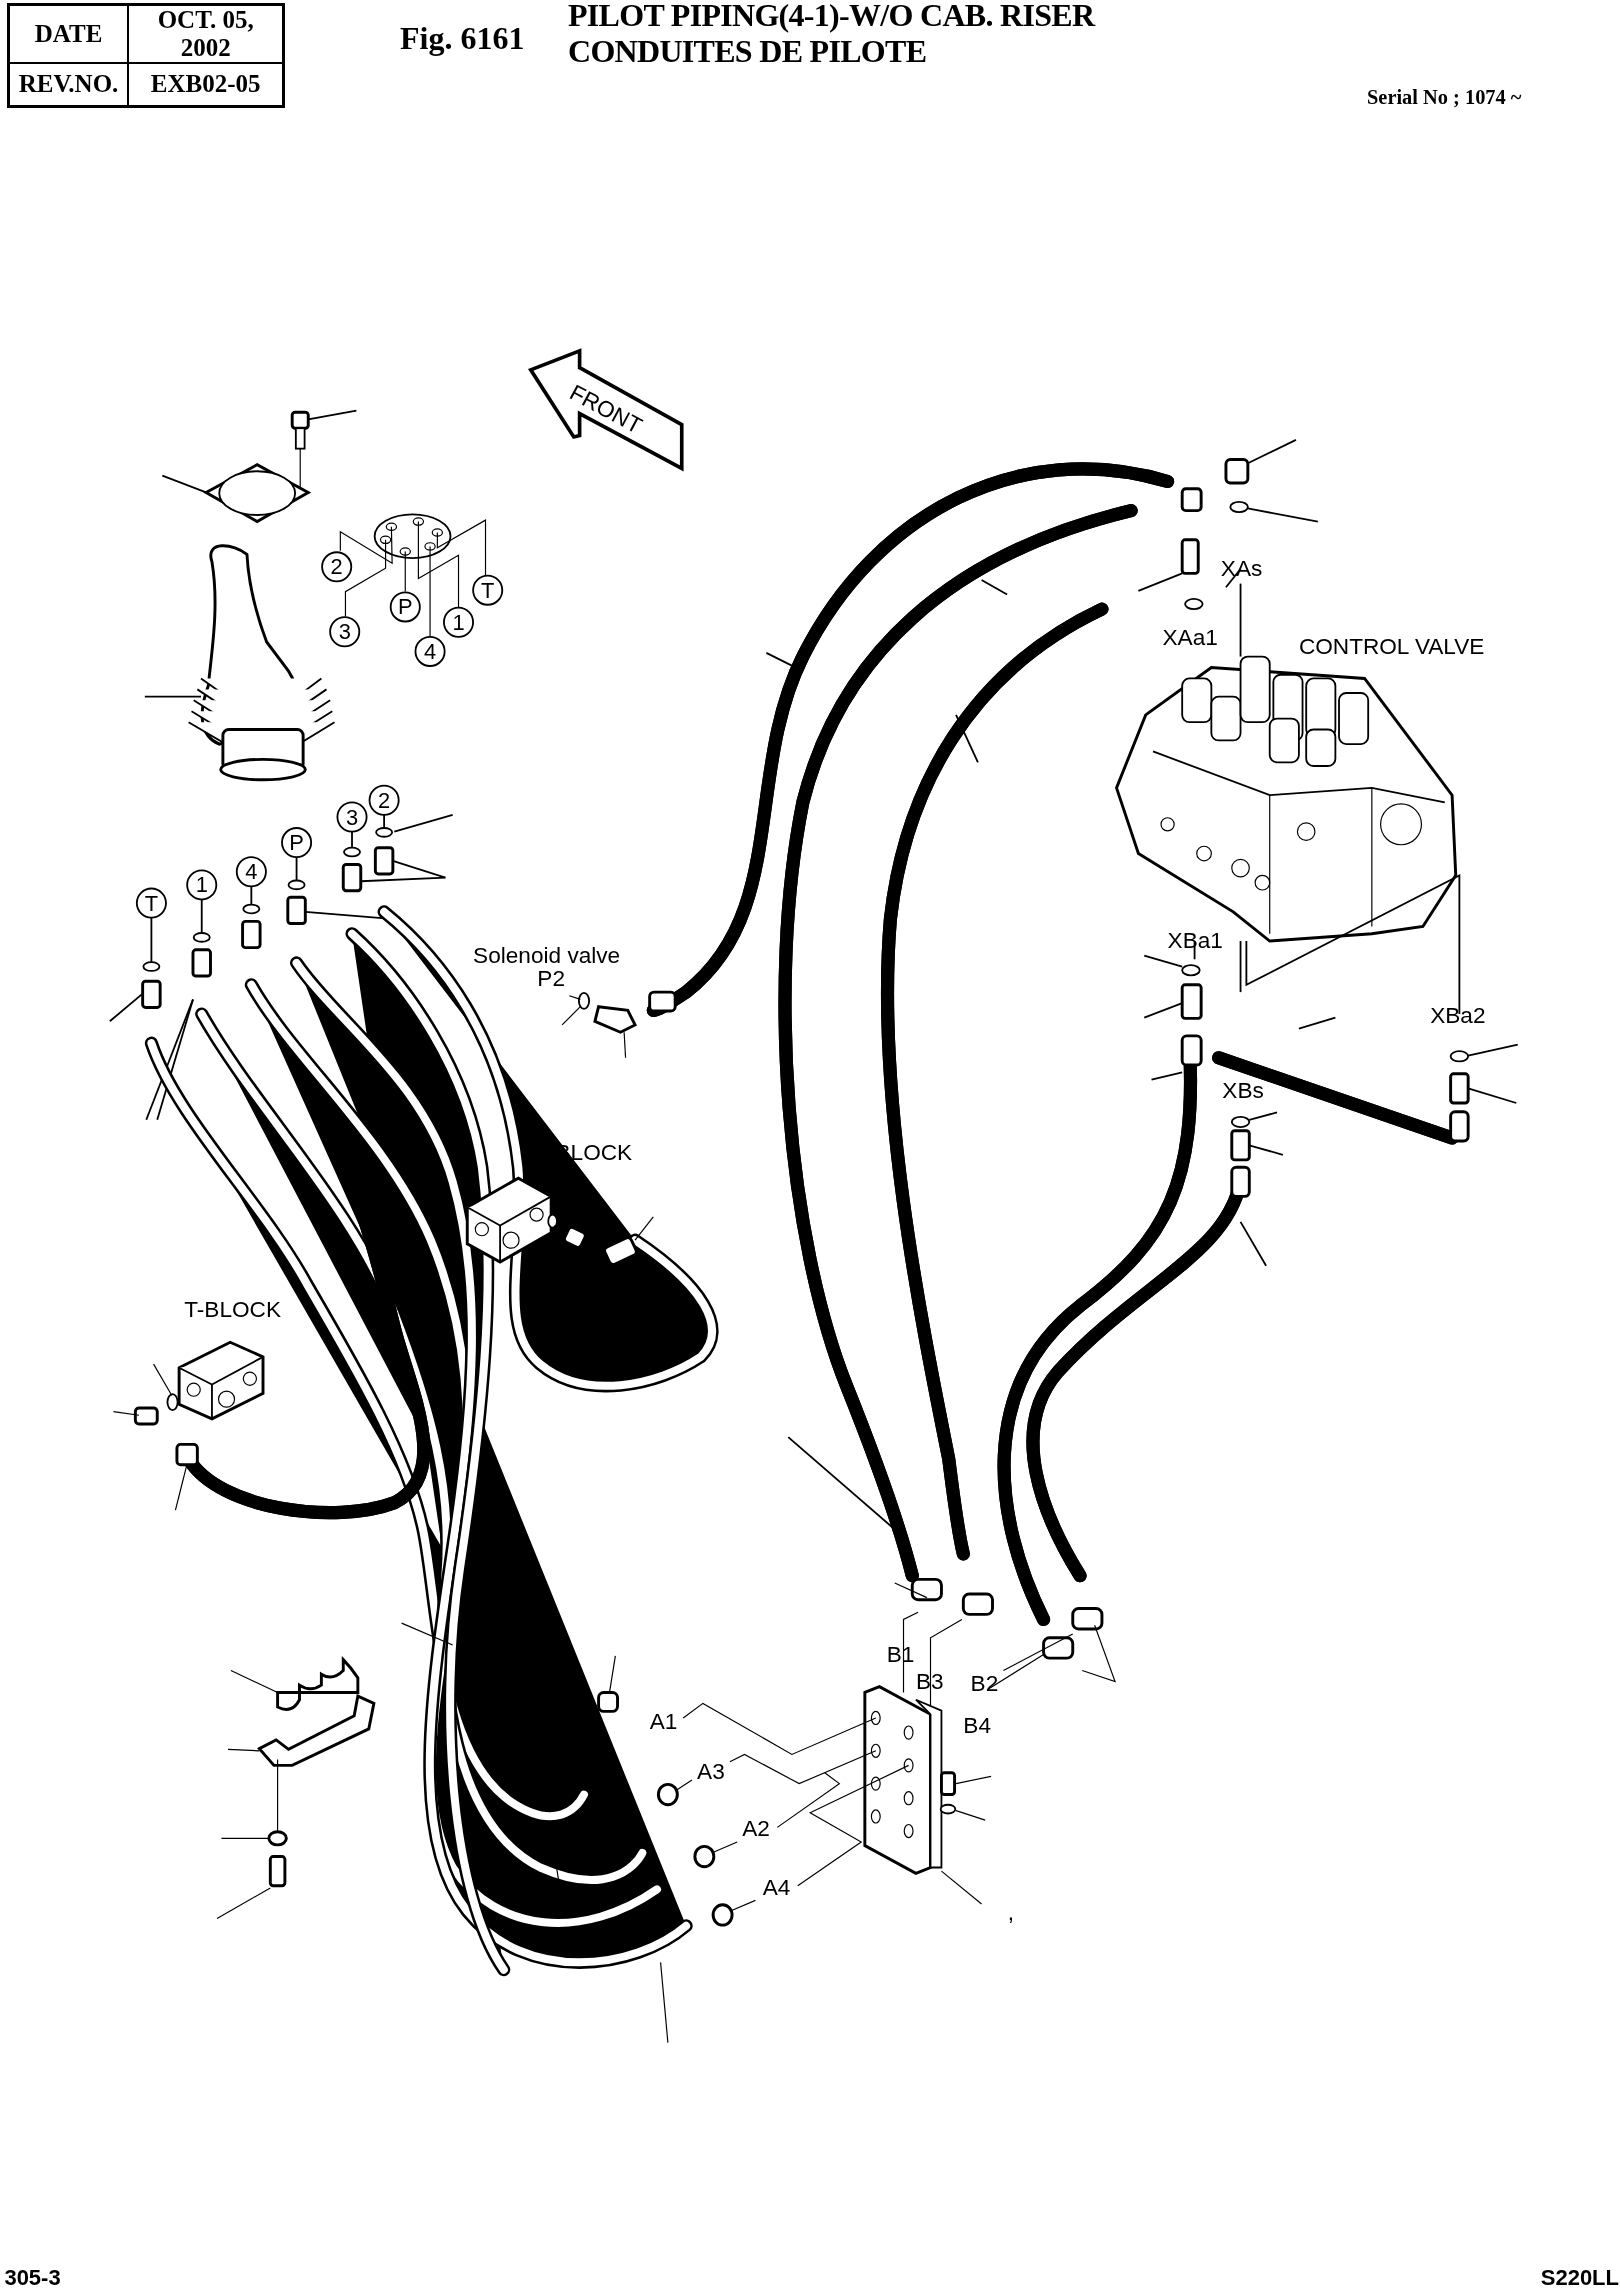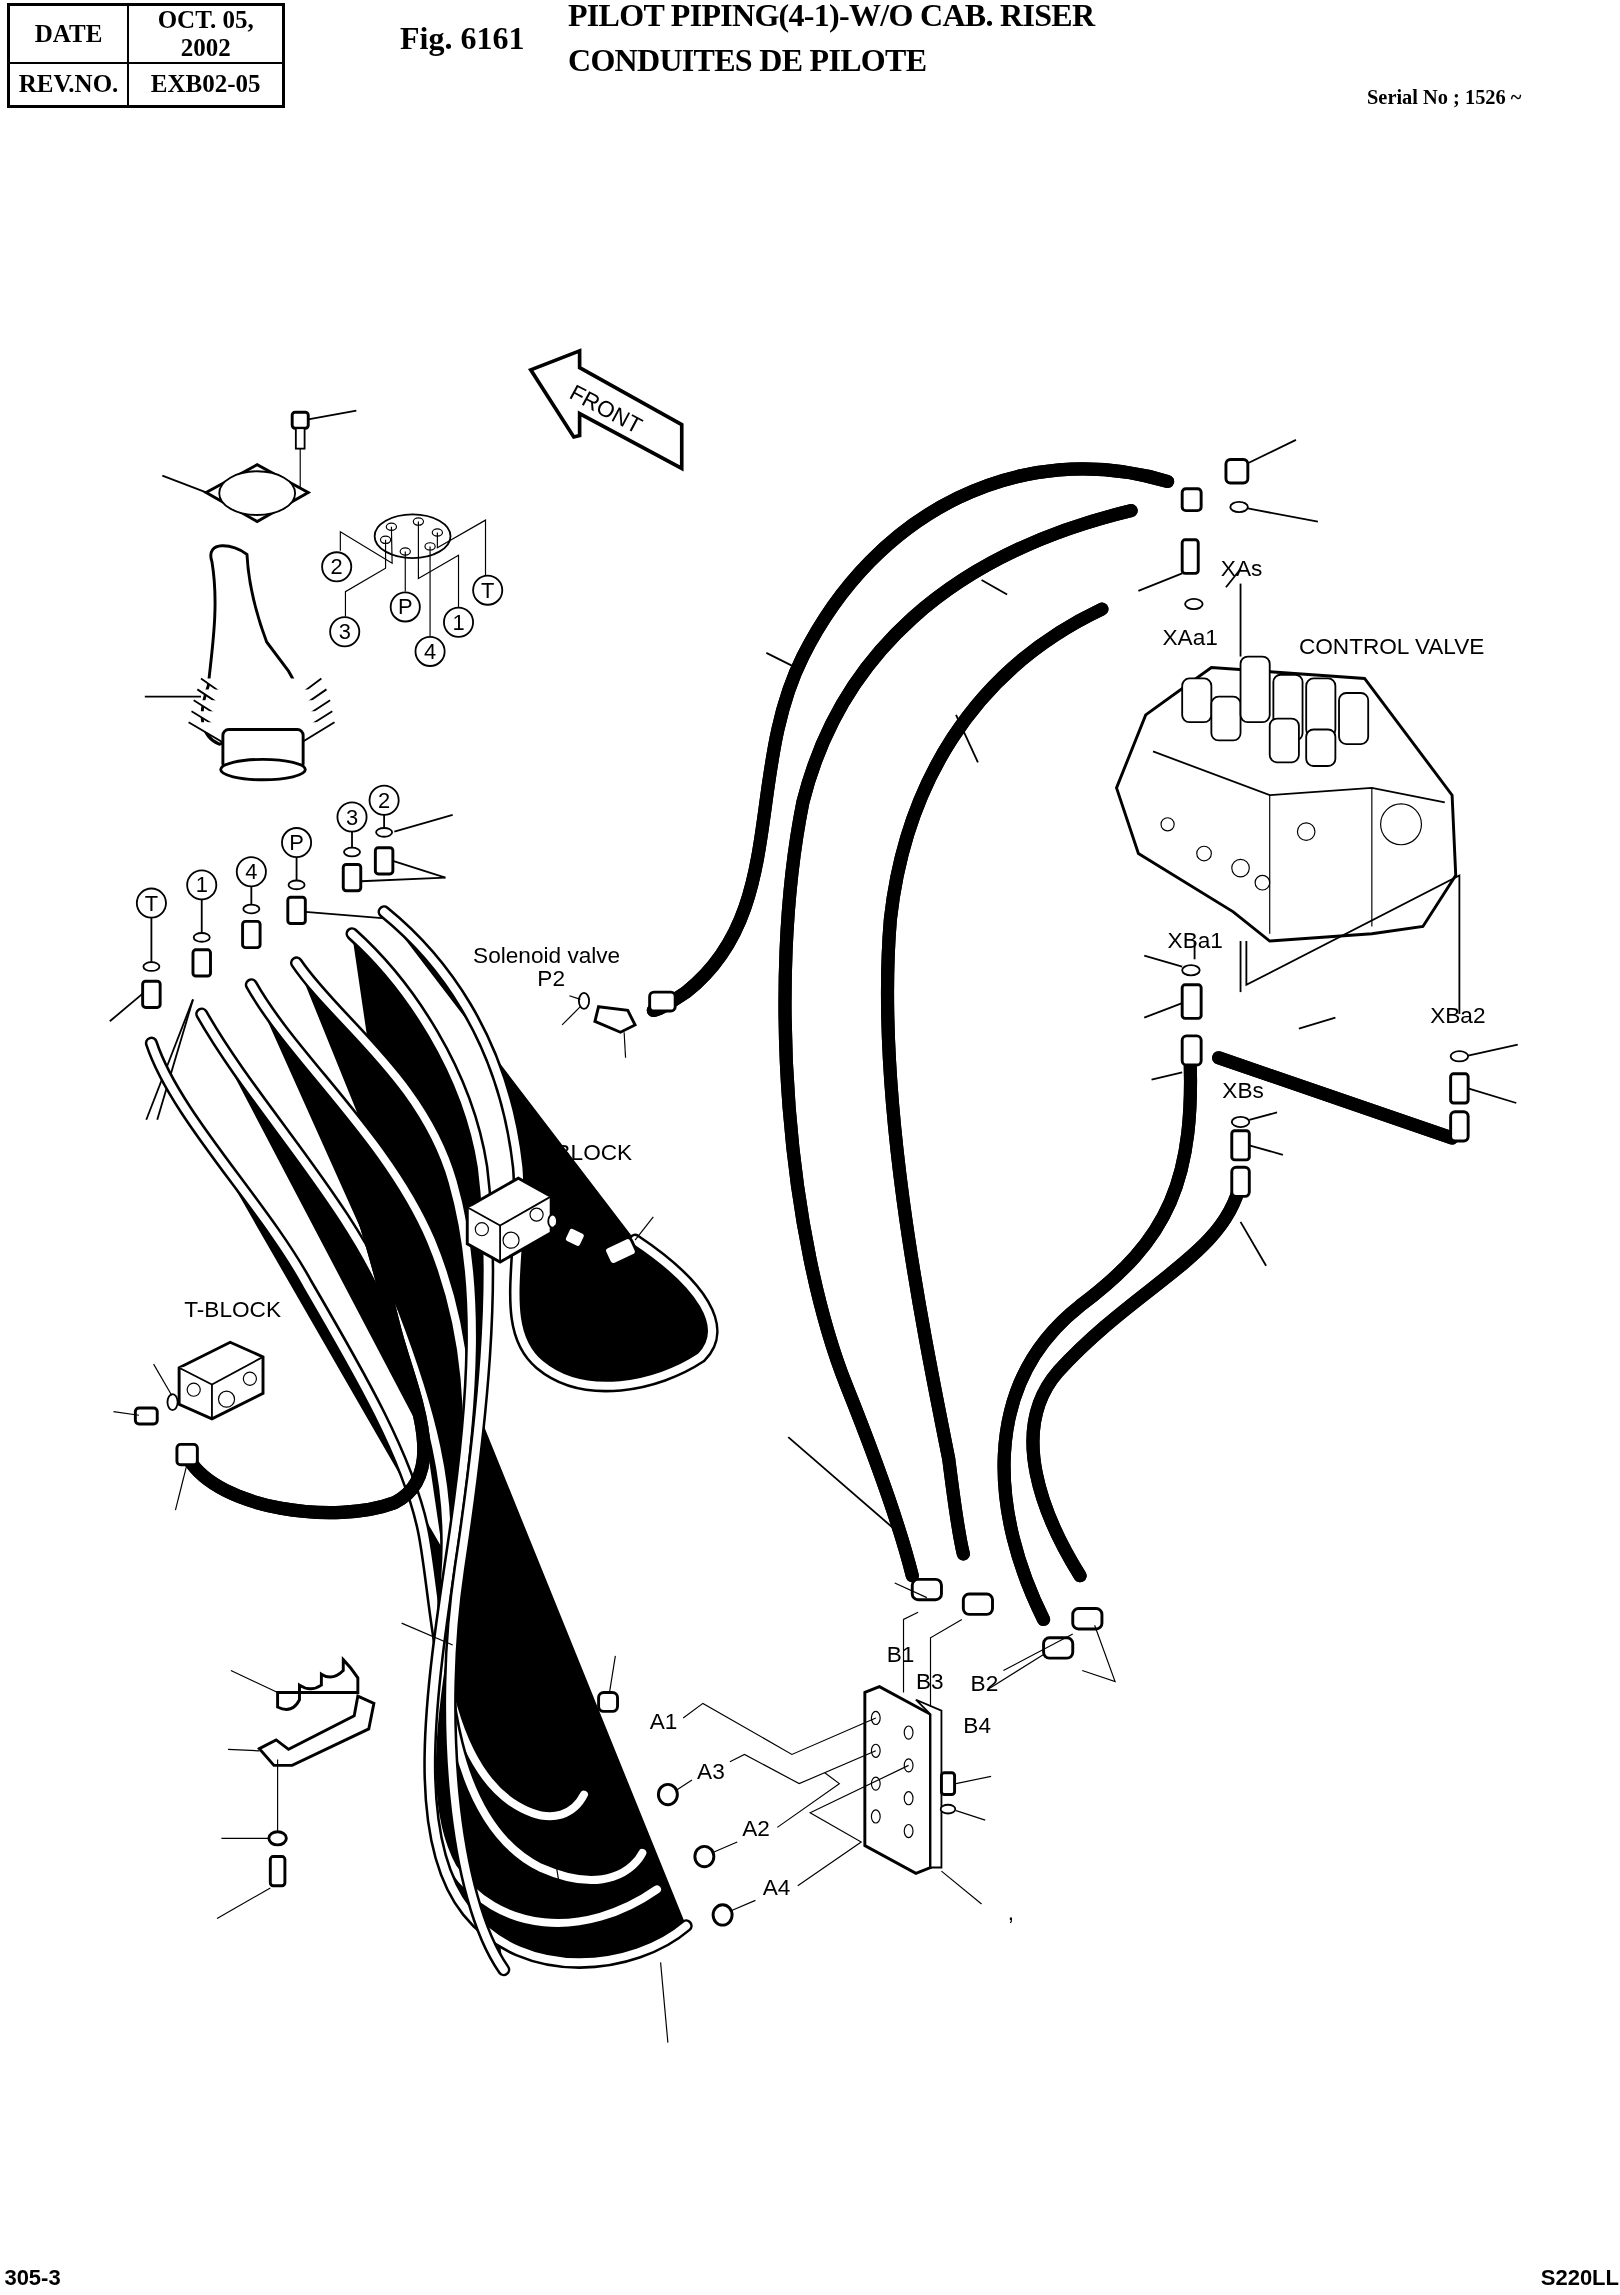--- a/index.html
+++ b/index.html
@@ -4,21 +4,21 @@
 <style>
   html,body{margin:0;padding:0;background:#fff;}
   body{width:1621px;height:2295px;position:relative;overflow:hidden;font-family:"Liberation Sans",sans-serif;color:#000;}
   .hdr-table{position:absolute;left:7.3px;top:2.9px;border:3.6px solid #000;border-collapse:collapse;font-family:"Liberation Serif",serif;font-weight:bold;}
   .hdr-table td{border:2.2px solid #000;height:41px;font-size:25px;text-align:center;padding:0 7.3px;}
   .hdr-table td.k{width:102px;}
   .hdr-table td.v{width:139px;border-radius:18px;}
   .fig-num{position:absolute;left:400px;top:20.4px;font-family:"Liberation Serif",serif;font-weight:bold;font-size:32px;}
   .title1,.title2{position:absolute;left:568px;font-family:"Liberation Serif",serif;font-weight:bold;font-size:32px;letter-spacing:-0.7px;}
   .title1{top:-2.9px;}
-  .title2{top:42px;text-align:right;}
+  .title2{top:33px;text-align:right;}
   .serial{position:absolute;left:1367px;top:86px;font-family:"Liberation Serif",serif;font-weight:bold;font-size:20.4px;}
   .foot-left{position:absolute;left:4.4px;top:2265px;font-weight:bold;font-size:22px;}
   .foot-right{position:absolute;right:2px;top:2265px;font-weight:bold;font-size:22px;}
   svg.dwg{position:absolute;left:0;top:0;}
   .lbl{font-family:"Liberation Sans",sans-serif;font-size:31px;fill:#000;}
   .port{font-family:"Liberation Sans",sans-serif;font-size:30px;fill:#000;text-anchor:middle;dominant-baseline:central;}
   .hose{fill:none;stroke:#000;stroke-width:18;stroke-linecap:round;}
   .hose-in{fill:none;stroke:#fff;stroke-width:11;stroke-linecap:round;}
   .ln{fill:none;stroke:#000;stroke-width:2.5;}
   .thin{fill:none;stroke:#000;stroke-width:1.6;}
@@ -36,21 +36,21 @@
   </tr>
   <tr>
     <td class="k">REV.NO.</td>
     <td class="v">EXB02-05</td>
   </tr>
 </tbody>
   </table>
 <div class="fig-num">Fig. 6161</div>
 <div class="title1">PILOT PIPING(4-1)-W/O CAB. RISER</div>
 <div class="title2">CONDUITES DE PILOTE</div>
-<div class="serial">Serial No ; 1526 ~</div>
+<div class="serial">Serial No ; 1074 ~</div>
 
 <svg class="dwg" width="1621" height="2295" viewBox="0 0 2221 3146">
 
   <g>
     <polygon points="727,507 794,481 794,504 934,582 934,642 794,567 794,597 786,599" fill="#fff" stroke="#000" stroke-width="5"></polygon>
     <text class="lbl" transform="translate(778,545) rotate(28)" font-size="40">FRONT</text>
   </g>
 
   <g>
     <path d="M290,770 C280,740 320,745 338,760 C340,800 350,840 365,880 L395,920 C420,960 400,985 372,1000 L300,1020 C275,1010 270,980 285,940 C290,890 300,830 290,770 Z" class="part"></path>

